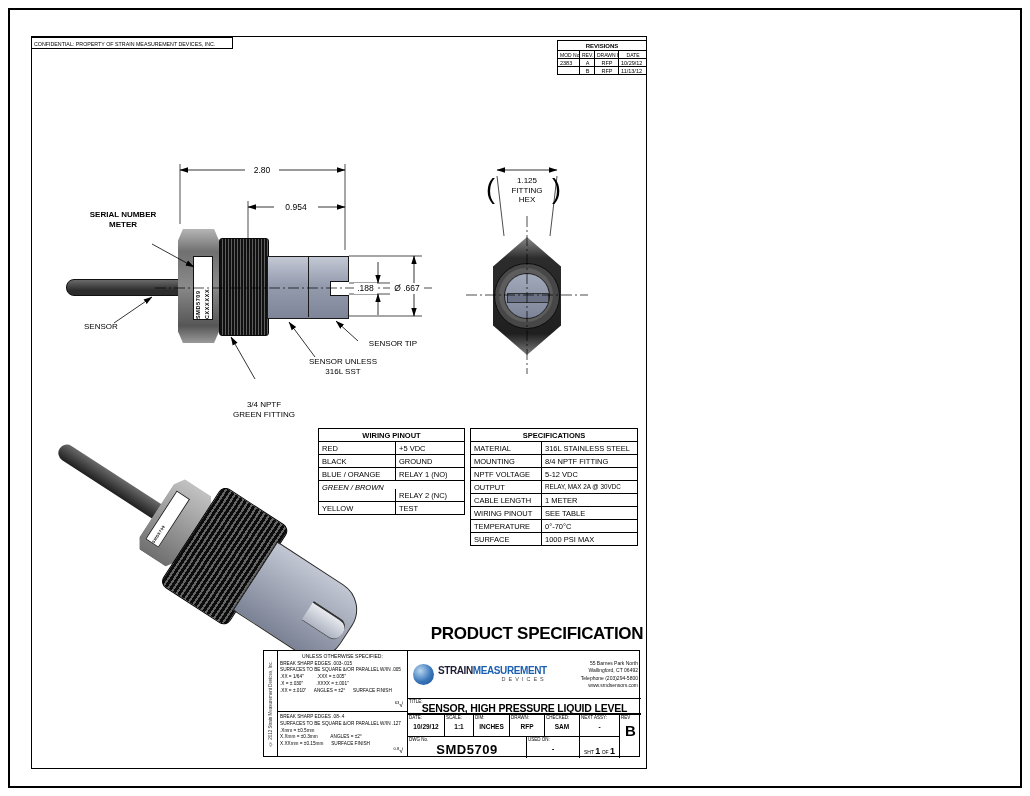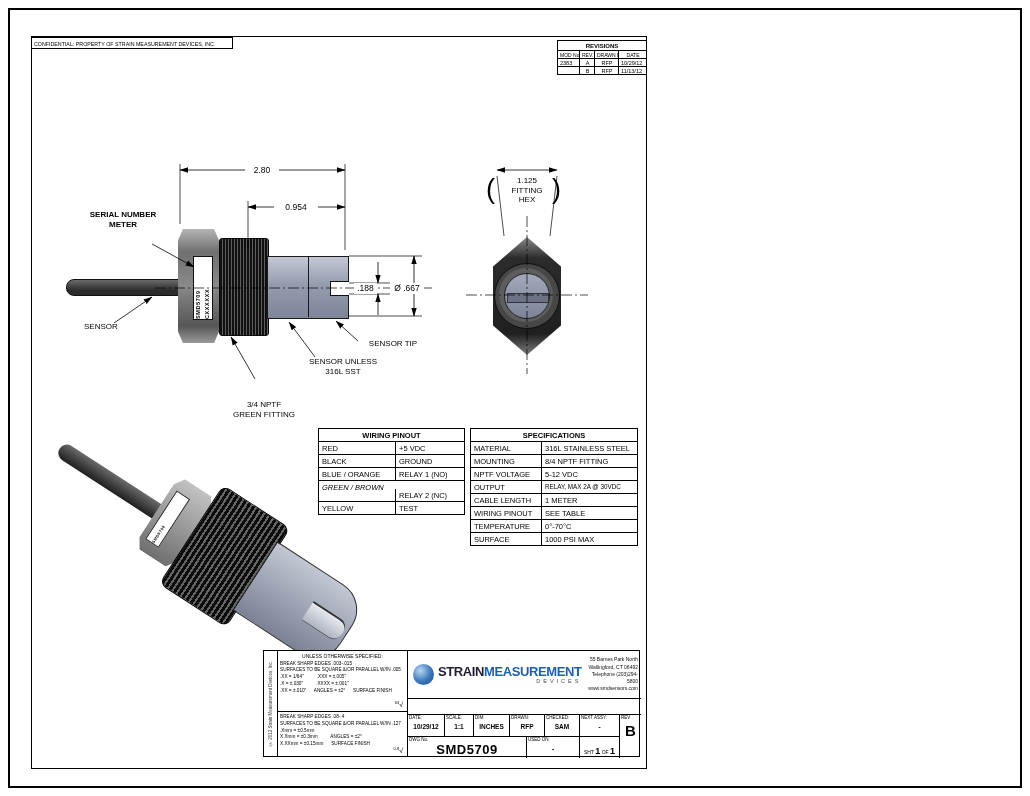--- a/index.html
+++ b/index.html
@@ -57,21 +57,21 @@
   .tol-top{position:absolute;left:0;top:0;width:100%;height:61px;border-bottom:1px solid #000;box-sizing:border-box;padding:2px 2px;}
   .tol-bot{position:absolute;left:0;top:61px;width:100%;height:45px;box-sizing:border-box;padding:2px 2px;}
   .tol-line{white-space:pre;line-height:1.45;}
   .tol-hdr{text-align:center;font-size:5px;line-height:1.5;}
   .finish{position:absolute;right:4px;bottom:3px;font-size:7px;}
   .finish sup{font-size:4px;}
   .tb-right{position:absolute;left:144px;top:0;width:233px;height:100%;}
   .tb-co{position:absolute;left:0;top:0;width:100%;height:48px;border-bottom:1px solid #000;box-sizing:border-box;display:flex;align-items:center;}
   .globe{width:21px;height:21px;border-radius:50%;background:radial-gradient(circle at 35% 32%,#b8d7f1,#3a76ba 55%,#1c4f8f);margin:0 4px 0 5px;flex:none;}
   .co-name{line-height:1;}
-  .co-row1{font-size:13px;font-weight:bold;letter-spacing:-.4px;white-space:nowrap;}
+  .co-row1{font-size:10px;font-weight:bold;letter-spacing:-.4px;white-space:nowrap;}
   .co-strain{color:#1d1d35;}
   .co-meas{color:#1b5fb0;}
   .co-dev{font-size:5.5px;letter-spacing:3px;color:#4a4a4a;text-align:right;margin-top:1px;}
   .co-addr{margin-left:auto;padding-right:3px;text-align:right;font-size:5px;line-height:1.45;color:#111;}
   .tb-title{position:absolute;left:0;top:48px;width:100%;height:15px;border-bottom:1px solid #000;box-sizing:border-box;}
   .tb-title .tag{position:absolute;left:1px;top:0;font-size:4.5px;}
   .tb-title .big{position:absolute;left:0;top:3px;width:100%;text-align:center;font-size:10.5px;font-weight:bold;letter-spacing:-.2px;}
   .fcell{position:absolute;box-sizing:border-box;border-left:1px solid #000;border-top:1px solid #000;}
   .fcell .tag{position:absolute;left:1px;top:0;font-size:4.5px;white-space:nowrap;}
   .fcell .val{position:absolute;left:0;top:8px;width:100%;text-align:center;font-size:6.5px;font-weight:bold;}
@@ -265,20 +265,21 @@
     <div class="tr">
         <div class="cell" style="width:70px;">TEMPERATURE</div>
         <div class="cell" style="width:96px;">0°-70°C</div>
       </div>
     <div class="tr">
         <div class="cell" style="width:70px;">SURFACE</div>
         <div class="cell" style="width:96px;">1000 PSI MAX</div>
       </div>
   </div>
 
+  <div class="prodspec">PRODUCT SPECIFICATION</div>
 
   <div class="tb">
     <div class="tb-strip">
         <span>© 2012 Strain Measurement Devices, Inc.</span>
       </div>
 
     <div class="tb-tol">
       <div class="tol-top">
         <div class="tol-hdr">UNLESS OTHERWISE SPECIFIED:</div>
         <div class="tol-line">BREAK SHARP EDGES .003-.015</div>
@@ -305,20 +306,24 @@
           <div class="co-row1"><span class="co-strain">STRAIN</span><span class="co-meas">MEASUREMENT</span></div>
           <div class="co-dev">DEVICES</div>
         </div>
         <div class="co-addr">
           <div>55 Barnes Park North</div>
           <div>Wallingford, CT 06492</div>
           <div>Telephone (203)294-5800</div>
           <div>www.smdsensors.com</div>
         </div>
       </div>
+      <div class="tb-title">
+        <span class="tag">TITLE:</span>
+        <div class="big">SENSOR, HIGH PRESSURE LIQUID LEVEL</div>
+      </div>
 
       <div class="fcell" style="left:0;top:63px;width:36px;height:22px;border-left:none;">
         <span class="tag">DATE:</span>
         <span class="val">10/29/12</span>
       </div>
       <div class="fcell" style="left:36px;top:63px;width:29px;height:22px;">
         <span class="tag">SCALE:</span>
         <span class="val">1:1</span>
       </div>
       <div class="fcell" style="left:65px;top:63px;width:36px;height:22px;">

